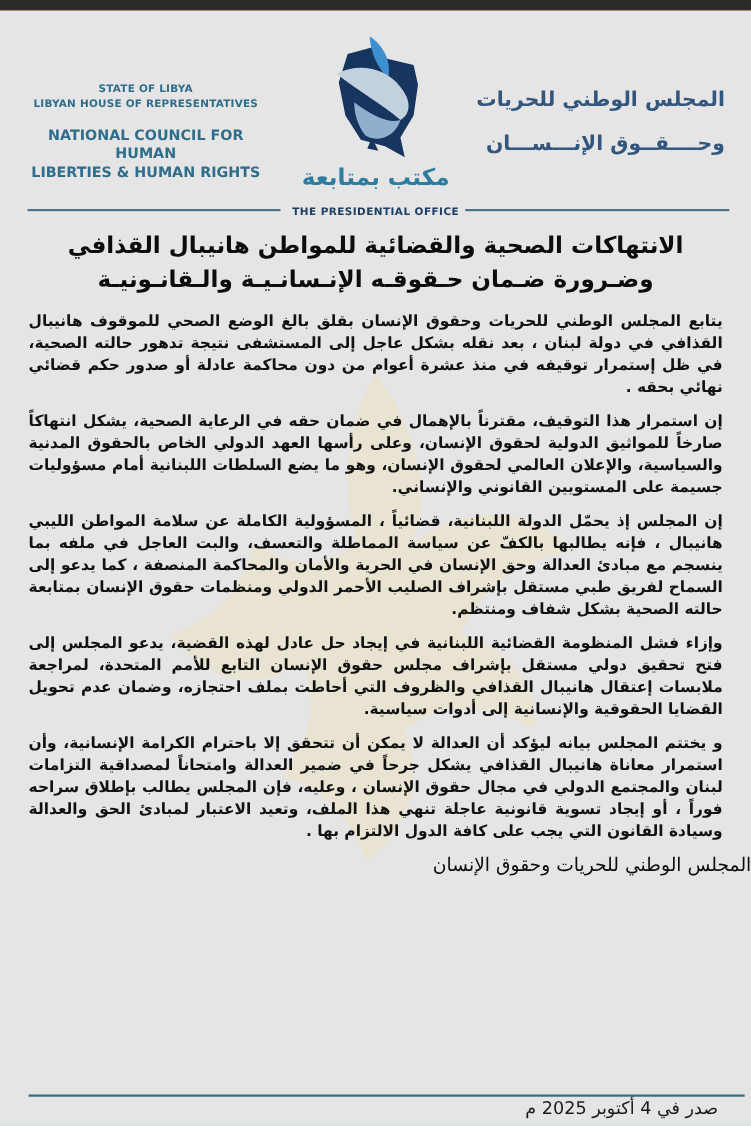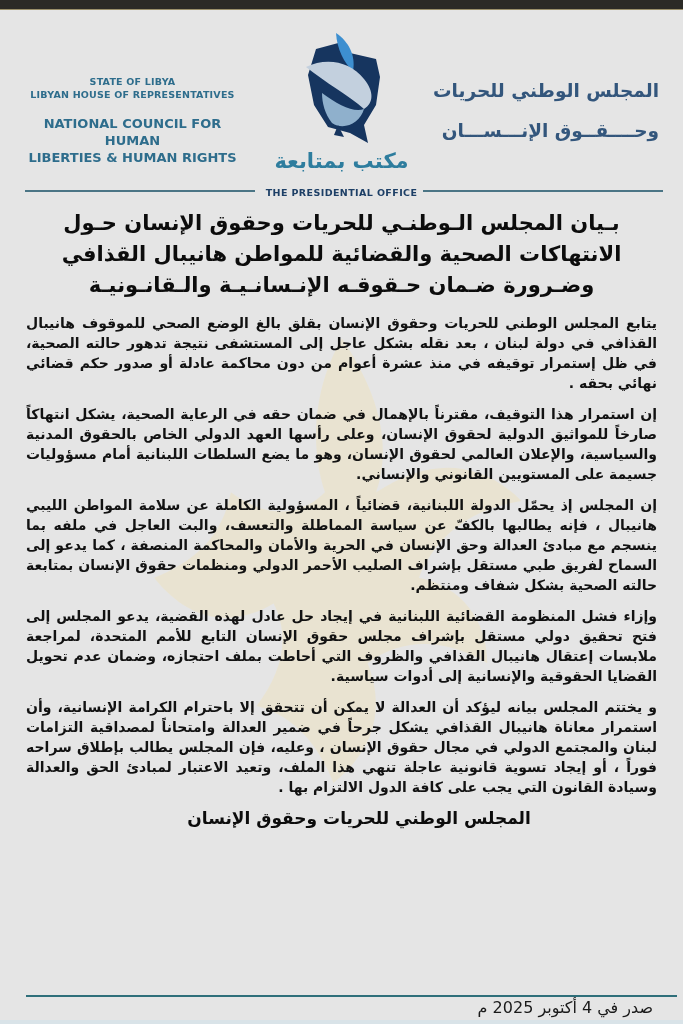--- a/index.html
+++ b/index.html
@@ -57,22 +57,22 @@
     direction:rtl;text-align:center;
     font-size:21px;font-weight:800;color:#0c0c0c;line-height:31px;
   }
   .body-block{
     margin:12px 26px 0;
     direction:rtl;text-align:justify;text-align-last:right;
     font-size:14px;font-weight:700;color:#121212;line-height:20px;
   }
   .body-block p{margin:0 0 11px 0;}
   .signature{
-    direction:rtl;text-align:center;
-    font-size:17px;font-weight:700;color:#0c0c0c;margin-top:4px;margin-left:35px;
+    direction:rtl;text-align:right;
+    font-size:17px;font-weight:400;color:#0c0c0c;margin-top:4px;margin-left:35px;
   }
   .footer-line{
     position:absolute;bottom:27px;left:26px;right:6px;height:2px;
     background:#2f6f7a;z-index:1;
   }
   .date-line{
     position:absolute;bottom:7px;right:30px;
     direction:rtl;font-size:16px;font-weight:400;color:#1a1a1a;z-index:1;
   }
 </style>
@@ -118,21 +118,20 @@
 
     <div class="hdr-right">
       <div>المجلس الوطني للحريات</div>
       <div>وحــــقــوق الإنـــســـان</div>
     </div>
   </div>
 
   <div class="content">
 
     <div class="title-block">
-      <div>بـيان المجلس الـوطنـي للحريات وحقوق الإنسان حـول</div>
       <div>الانتهاكات الصحية والقضائية للمواطن هانيبال القذافي</div>
       <div>وضـرورة ضـمان حـقوقـه الإنـسانـيـة والـقانـونيـة</div>
     </div>
 
     <div class="body-block">
       <p>يتابع المجلس الوطني للحريات وحقوق الإنسان بقلق بالغ الوضع الصحي للموقوف هانيبال القذافي في دولة لبنان ، بعد نقله بشكل عاجل إلى المستشفى نتيجة تدهور حالته الصحية، في ظل إستمرار توقيفه في منذ عشرة أعوام من دون محاكمة عادلة أو صدور حكم قضائي نهائي بحقه .</p>
       <p>إن استمرار هذا التوقيف، مقترناً بالإهمال في ضمان حقه في الرعاية الصحية، يشكل انتهاكاً صارخاً للمواثيق الدولية لحقوق الإنسان، وعلى رأسها العهد الدولي الخاص بالحقوق المدنية والسياسية، والإعلان العالمي لحقوق الإنسان، وهو ما يضع السلطات اللبنانية أمام مسؤوليات جسيمة على المستويين القانوني والإنساني.</p>
       <p>إن المجلس إذ يحمّل الدولة اللبنانية، قضائياً ، المسؤولية الكاملة عن سلامة المواطن الليبي هانيبال ، فإنه يطالبها بالكفّ عن سياسة المماطلة والتعسف، والبت العاجل في ملفه بما ينسجم مع مبادئ العدالة وحق الإنسان في الحرية والأمان والمحاكمة المنصفة ، كما يدعو إلى السماح لفريق طبي مستقل بإشراف الصليب الأحمر الدولي ومنظمات حقوق الإنسان بمتابعة حالته الصحية بشكل شفاف ومنتظم.</p>
       <p>وإزاء فشل المنظومة القضائية اللبنانية في إيجاد حل عادل لهذه القضية، يدعو المجلس إلى فتح تحقيق دولي مستقل بإشراف مجلس حقوق الإنسان التابع للأمم المتحدة، لمراجعة ملابسات إعتقال هانيبال القذافي والظروف التي أحاطت بملف احتجازه، وضمان عدم تحويل القضايا الحقوقية والإنسانية إلى أدوات سياسية.</p>
       <p>و يختتم المجلس بيانه ليؤكد أن العدالة لا يمكن أن تتحقق إلا باحترام الكرامة الإنسانية، وأن استمرار معاناة هانيبال القذافي يشكل جرحاً في ضمير العدالة وامتحاناً لمصداقية التزامات لبنان والمجتمع الدولي في مجال حقوق الإنسان ، وعليه، فإن المجلس يطالب بإطلاق سراحه فوراً ، أو إيجاد تسوية قانونية عاجلة تنهي هذا الملف، وتعيد الاعتبار لمبادئ الحق والعدالة وسيادة القانون التي يجب على كافة الدول الالتزام بها .</p>

